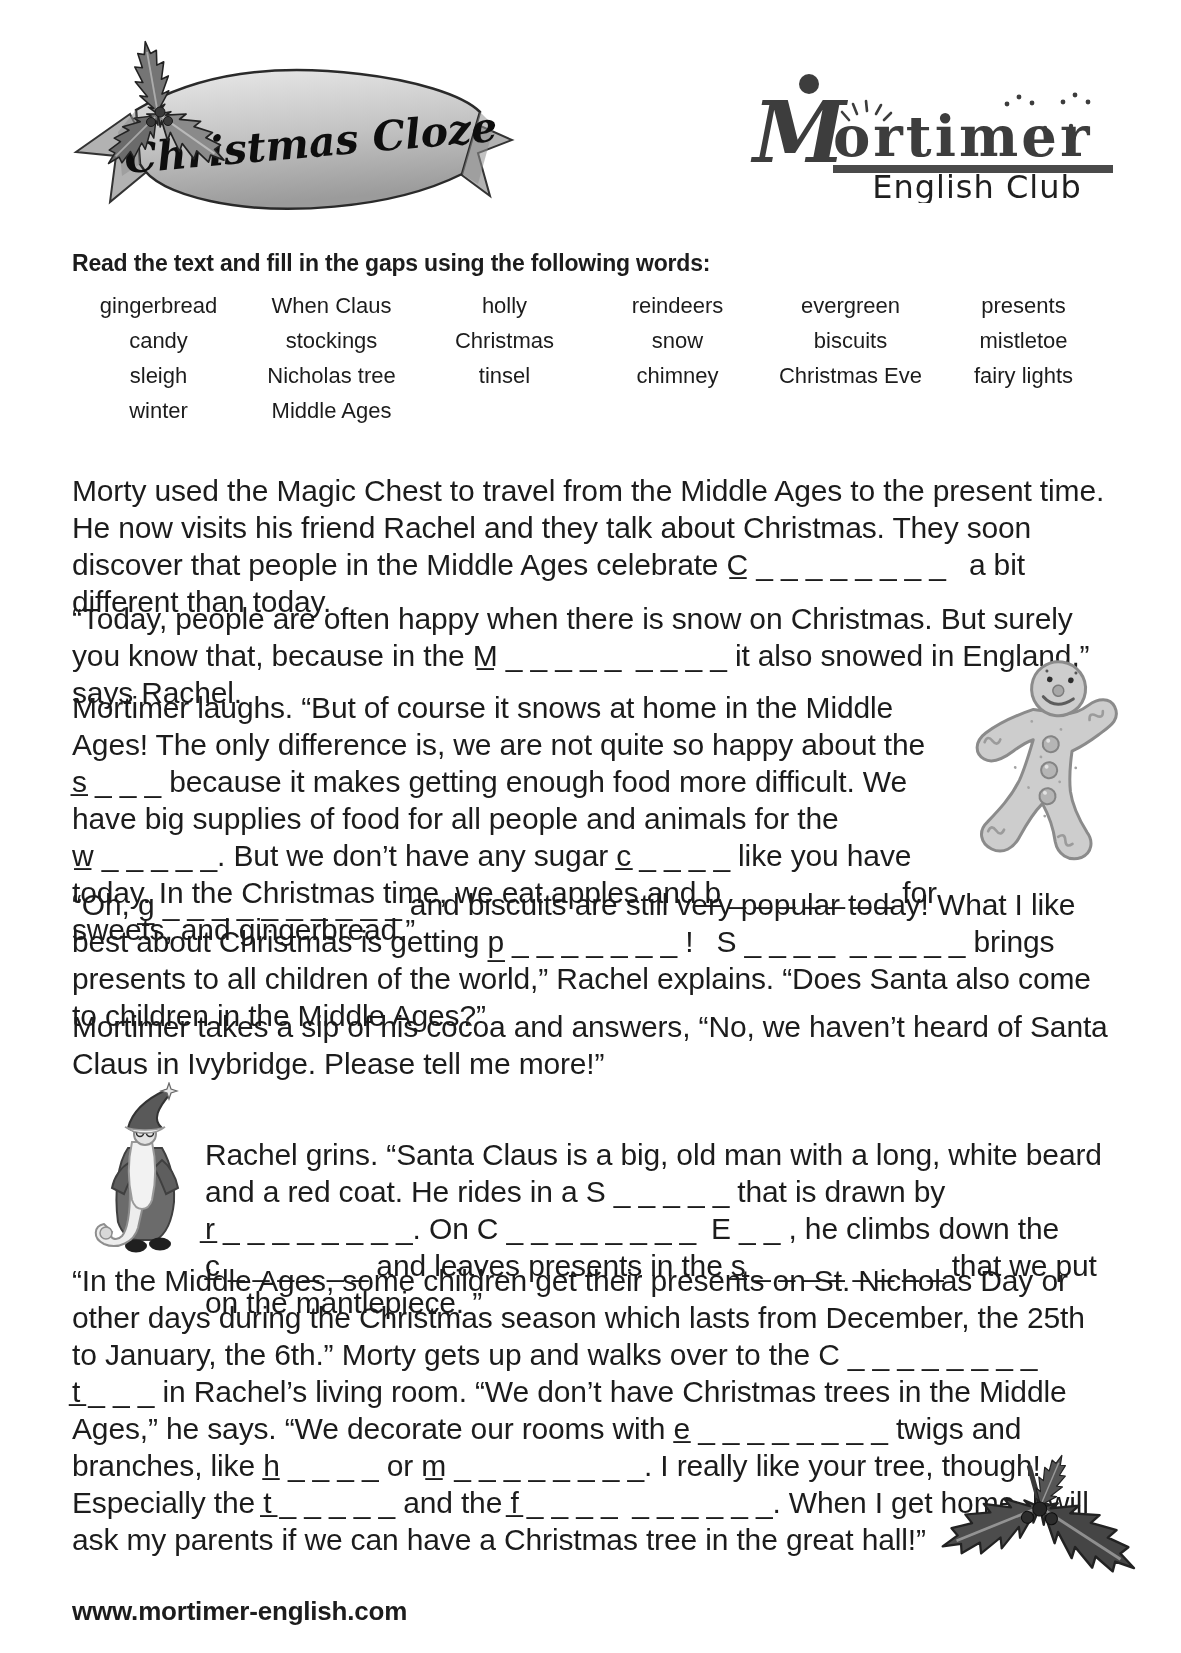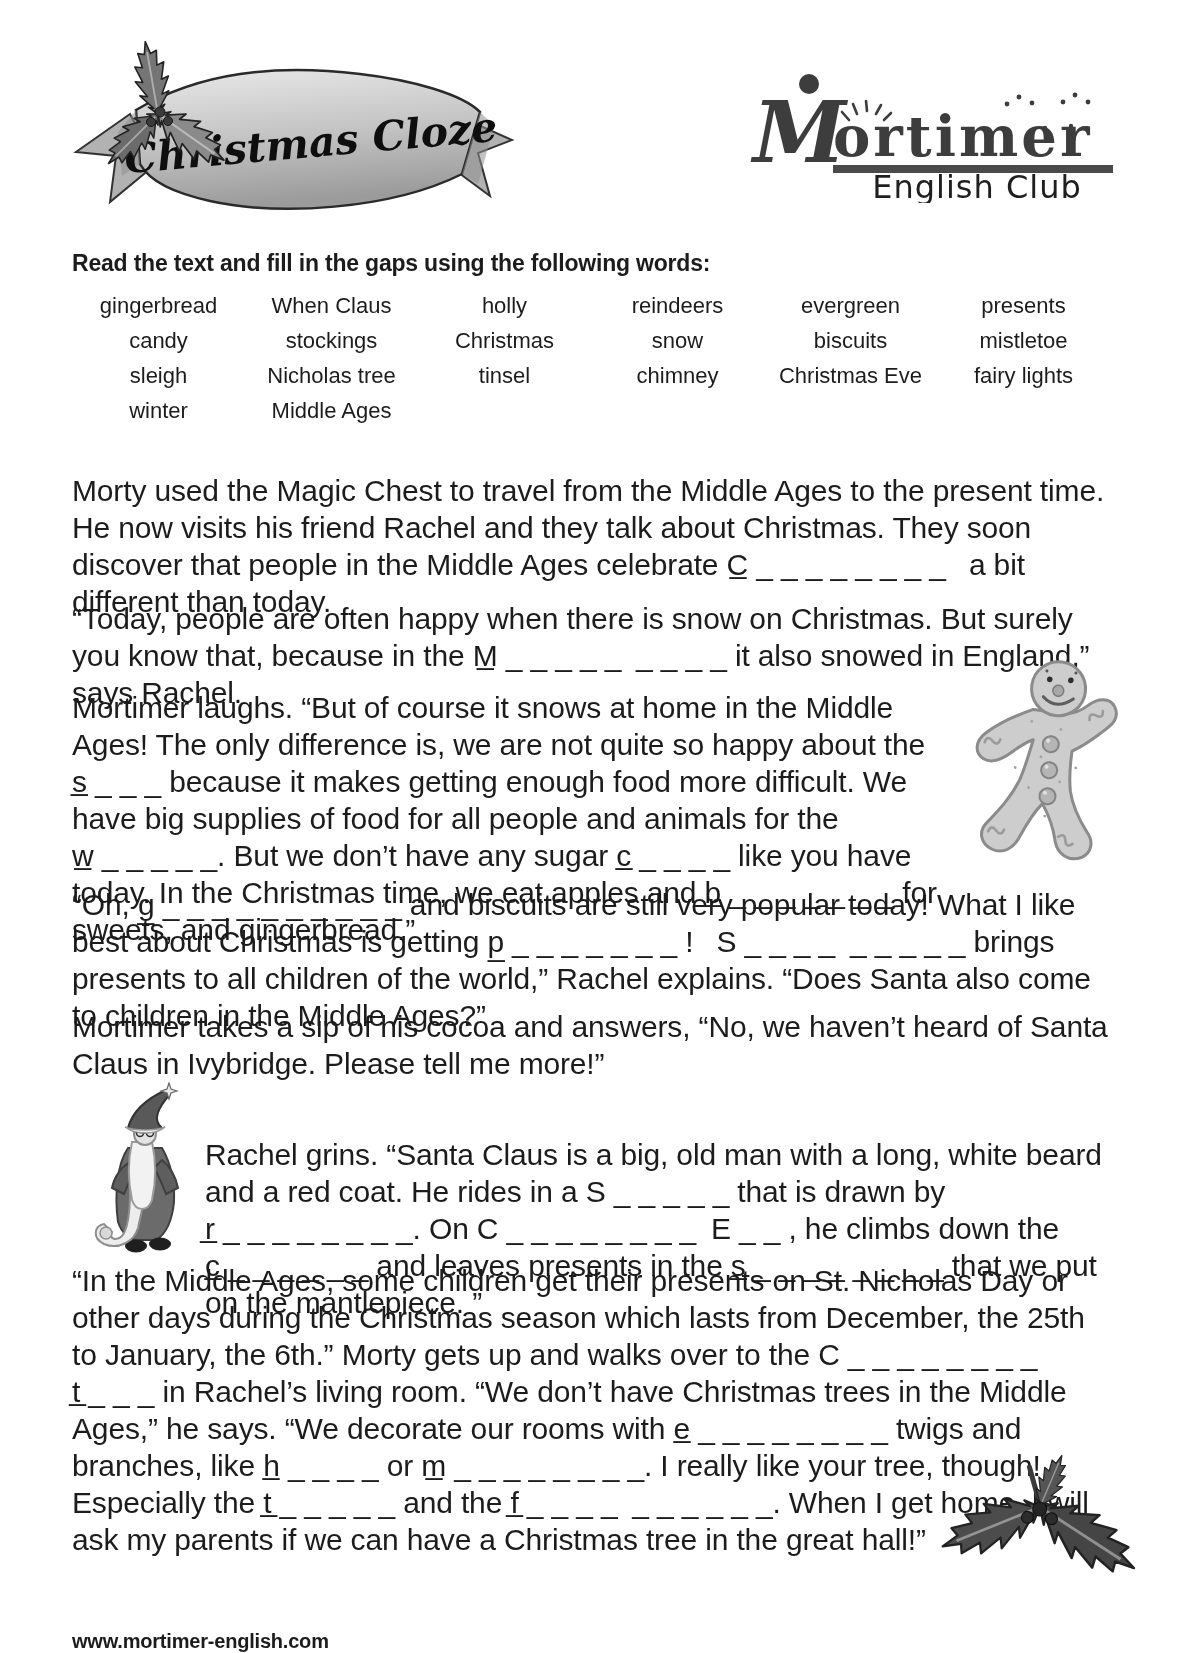--- a/index.html
+++ b/index.html
@@ -19,21 +19,21 @@
     font-size:22px;
   }
   .wordbank .cell{text-align:center;white-space:nowrap;}
   p.story{
     position:absolute;left:72px;width:1038px;margin:0;
     font-size:30px;line-height:37px;letter-spacing:-0.15px;
   }
   #p3{padding-right:165px;width:873px;}
   #p6{left:205px;width:905px;margin-top:48px;}
   .footer-url{
-    left:72px;top:1630px;font-size:20px;font-weight:bold;letter-spacing:-0.2px;
+    left:72px;top:1596px;font-size:26px;font-weight:bold;letter-spacing:-0.2px;
   }
   svg text{user-select:none;}
 </style>
 </head>
 <body>
 
 <div class="abs" style="left:60px;top:14px;width:470px;height:205px;">
   <svg width="470" height="205" viewBox="0 0 470 205">
     <defs>
       <linearGradient id="gradBand" x1="0" y1="0" x2="0.2" y2="1">

